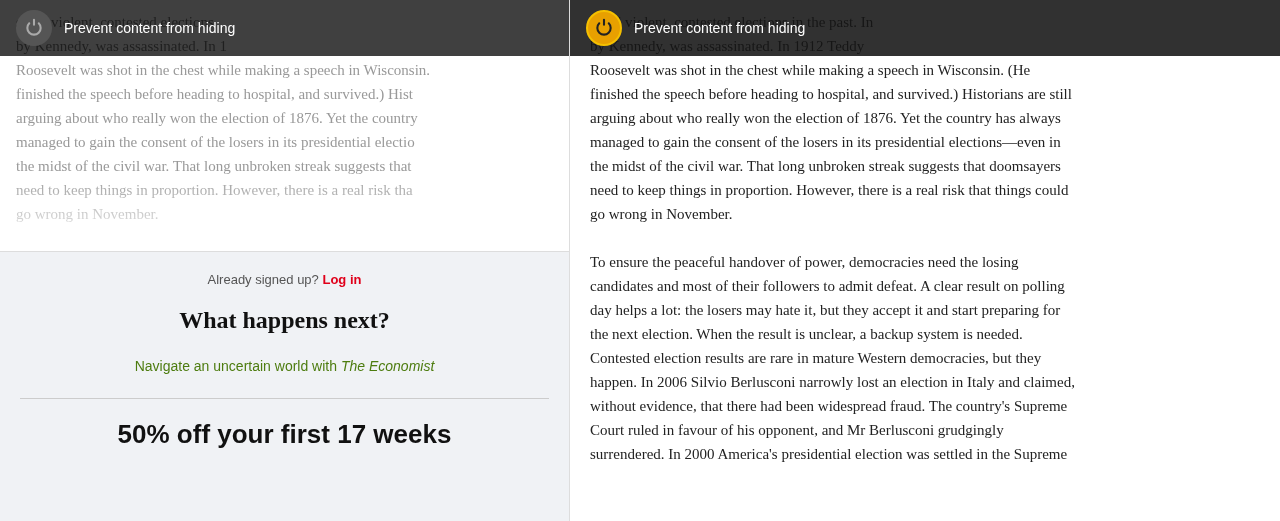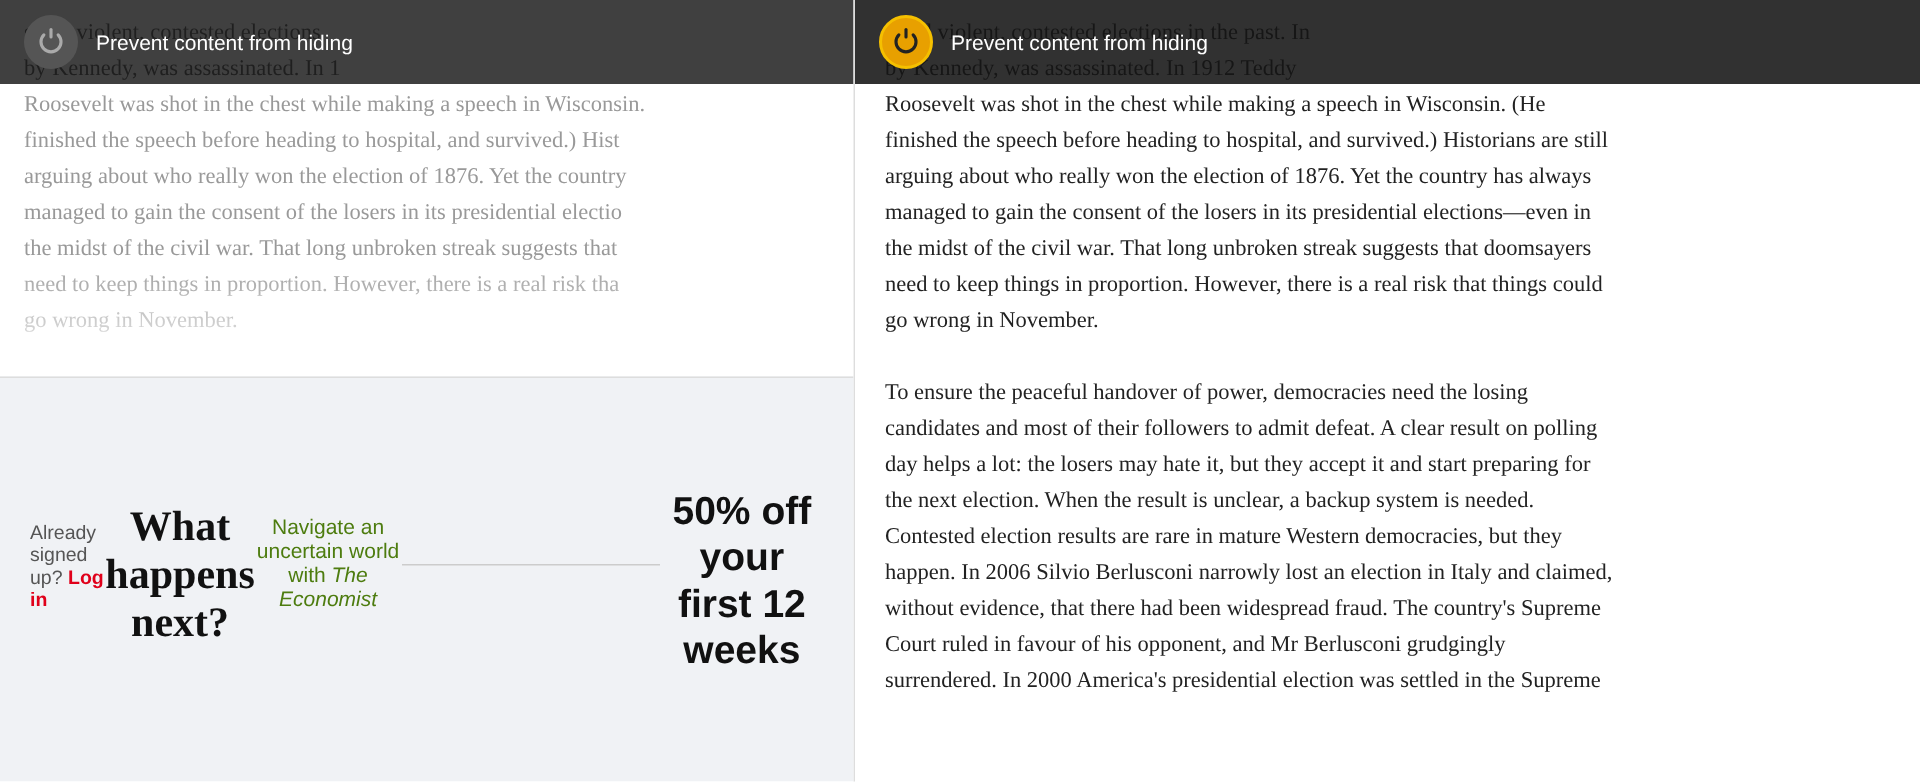--- a/index.html
+++ b/index.html
@@ -76,21 +76,21 @@
     
     .signup-overlay {
       position: absolute;
       bottom: 0;
       left: 0;
       right: 0;
       height: 270px;
       background: #f0f2f5;
       border-top: 1px solid #ddd;
       display: flex;
-      flex-direction: row;
+      flex-direction: column;
       align-items: center;
       justify-content: flex-start;
       padding: 20px 20px 20px;
       z-index: 5;
     }
 
     .signup-already {
       font-family: Arial, sans-serif;
       font-size: 13px;
       color: #555;
@@ -99,24 +99,24 @@
     }
 
     .signup-already a {
       color: #e0001a;
       text-decoration: none;
       font-weight: bold;
     }
 
     .signup-headline {
       font-family: 'Georgia', serif;
-      font-size: 28px;
+      font-size: 24px;
       font-weight: bold;
       color: #111;
-      margin-bottom: 5px;
+      margin-bottom: 24px;
       text-align: center;
     }
 
     .signup-subtext {
       font-family: Arial, sans-serif;
       font-size: 14px;
       color: #4d7c0f;
       margin-bottom: 24px;
       text-align: center;
     }
@@ -245,21 +245,21 @@
   <div class="signup-overlay">
     <div class="signup-already">
       <span>Already signed up?</span>
       <a href="#">Log in</a>
     </div>
     <div class="signup-headline">What happens next?</div>
     <div class="signup-subtext">
       <span>Navigate an uncertain world with </span><em>The Economist</em>
     </div>
     <div class="signup-divider"></div>
-    <div class="signup-offer">50% off your first 12 weeks</div>
+    <div class="signup-offer">50% off your first 17 weeks</div>
   </div>
 
 </div>
 
 <div class="right-panel">
 
   <div class="right-article-text">
     <p class="text-block">s had violent, contested elections in the past. In<br>by Kennedy, was assassinated. In 1912 Teddy<br>Roosevelt was shot in the chest while making a speech in Wisconsin. (He<br>finished the speech before heading to hospital, and survived.) Historians are still<br>arguing about who really won the election of 1876. Yet the country has always<br>managed to gain the consent of the losers in its presidential elections—even in<br>the midst of the civil war. That long unbroken streak suggests that doomsayers<br>need to keep things in proportion. However, there is a real risk that things could<br>go wrong in November.</p>
     <br>
     <p class="text-block">To ensure the peaceful handover of power, democracies need the losing<br>candidates and most of their followers to admit defeat. A clear result on polling<br>day helps a lot: the losers may hate it, but they accept it and start preparing for<br>the next election. When the result is unclear, a backup system is needed.<br>Contested election results are rare in mature Western democracies, but they<br>happen. In 2006 Silvio Berlusconi narrowly lost an election in Italy and claimed,<br>without evidence, that there had been widespread fraud. The country's Supreme<br>Court ruled in favour of his opponent, and Mr Berlusconi grudgingly<br>surrendered. In 2000 America's presidential election was settled in the Supreme</p>

